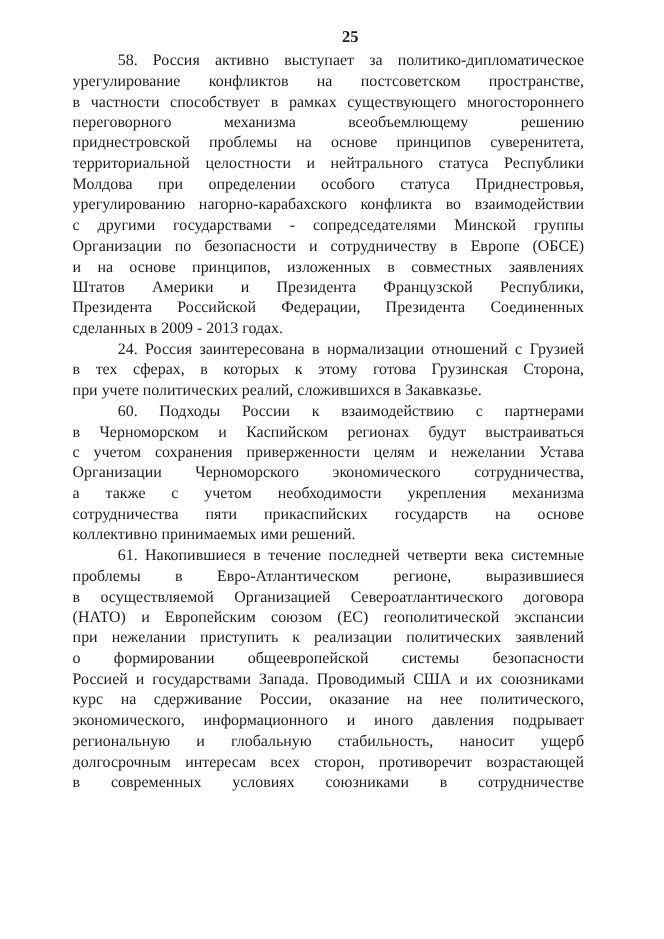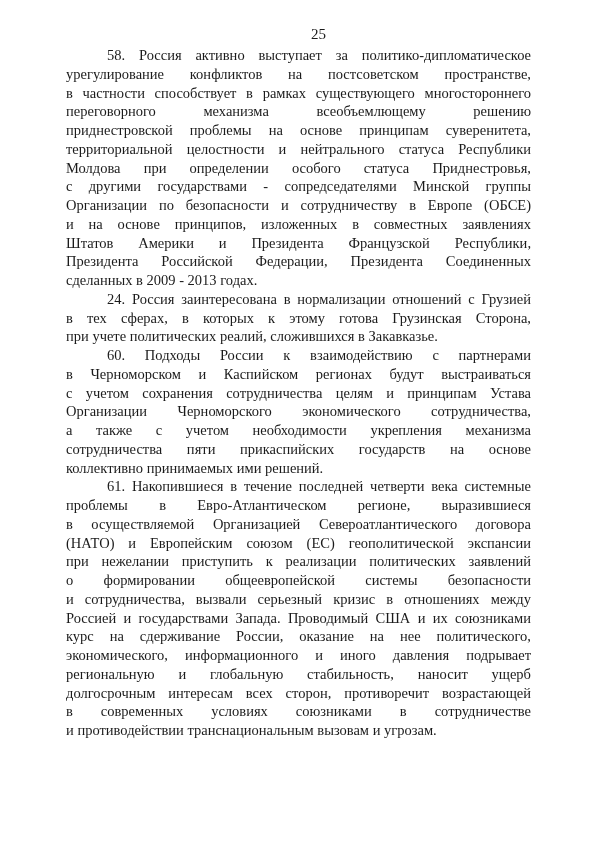--- a/index.html
+++ b/index.html
@@ -13,20 +13,21 @@
     color: #1b1b1b;
   }
   .page-number {
     position: absolute;
     top: 26px;
     left: 86px;
     width: 465px;
     text-align: center;
     font-size: 15px;
     line-height: 16px;
+    font-weight: bold;
   }
   .body-block {
     position: absolute;
     left: 66px;
     top: 46px;
     width: 465px;
   }
   .line {
     font-size: 14.5px;
     line-height: 18.75px;
@@ -42,47 +43,46 @@
 </head>
 <body>
 
 <div class="page">
   <div class="page-number">25</div>
   <div class="body-block">
       <div class="line first">58. Россия активно выступает за политико-дипломатическое</div>
       <div class="line">урегулирование конфликтов на постсоветском пространстве,</div>
       <div class="line">в частности способствует в рамках существующего многостороннего</div>
       <div class="line">переговорного механизма всеобъемлющему решению</div>
-      <div class="line">приднестровской проблемы на основе принципам суверенитета,</div>
+      <div class="line">приднестровской проблемы на основе принципов суверенитета,</div>
       <div class="line">территориальной целостности и нейтрального статуса Республики</div>
       <div class="line">Молдова при определении особого статуса Приднестровья,</div>
+      <div class="line">урегулированию нагорно-карабахского конфликта во взаимодействии</div>
       <div class="line">с другими государствами - сопредседателями Минской группы</div>
       <div class="line">Организации по безопасности и сотрудничеству в Европе (ОБСЕ)</div>
       <div class="line">и на основе принципов, изложенных в совместных заявлениях</div>
       <div class="line">Штатов Америки и Президента Французской Республики,</div>
       <div class="line">Президента Российской Федерации, Президента Соединенных</div>
       <div class="line last">сделанных в 2009 - 2013 годах.</div>
       <div class="line first">24. Россия заинтересована в нормализации отношений с Грузией</div>
       <div class="line">в тех сферах, в которых к этому готова Грузинская Сторона,</div>
       <div class="line last">при учете политических реалий, сложившихся в Закавказье.</div>
       <div class="line first">60. Подходы России к взаимодействию с партнерами</div>
       <div class="line">в Черноморском и Каспийском регионах будут выстраиваться</div>
-      <div class="line">с учетом сохранения сотрудничества целям и принципам Устава</div>
+      <div class="line">с учетом сохранения приверженности целям и нежелании Устава</div>
       <div class="line">Организации Черноморского экономического сотрудничества,</div>
       <div class="line">а также с учетом необходимости укрепления механизма</div>
       <div class="line">сотрудничества пяти прикаспийских государств на основе</div>
       <div class="line last">коллективно принимаемых ими решений.</div>
       <div class="line first">61. Накопившиеся в течение последней четверти века системные</div>
       <div class="line">проблемы в Евро-Атлантическом регионе, выразившиеся</div>
       <div class="line">в осуществляемой Организацией Североатлантического договора</div>
       <div class="line">(НАТО) и Европейским союзом (ЕС) геополитической экспансии</div>
       <div class="line">при нежелании приступить к реализации политических заявлений</div>
       <div class="line">о формировании общеевропейской системы безопасности</div>
-      <div class="line">и сотрудничества, вызвали серьезный кризис в отношениях между</div>
       <div class="line">Россией и государствами Запада. Проводимый США и их союзниками</div>
       <div class="line">курс на сдерживание России, оказание на нее политического,</div>
       <div class="line">экономического, информационного и иного давления подрывает</div>
       <div class="line">региональную и глобальную стабильность, наносит ущерб</div>
       <div class="line">долгосрочным интересам всех сторон, противоречит возрастающей</div>
       <div class="line">в современных условиях союзниками в сотрудничестве</div>
-      <div class="line last">и противодействии транснациональным вызовам и угрозам.</div>
     </div>
 </div>
 
 </body></html>

